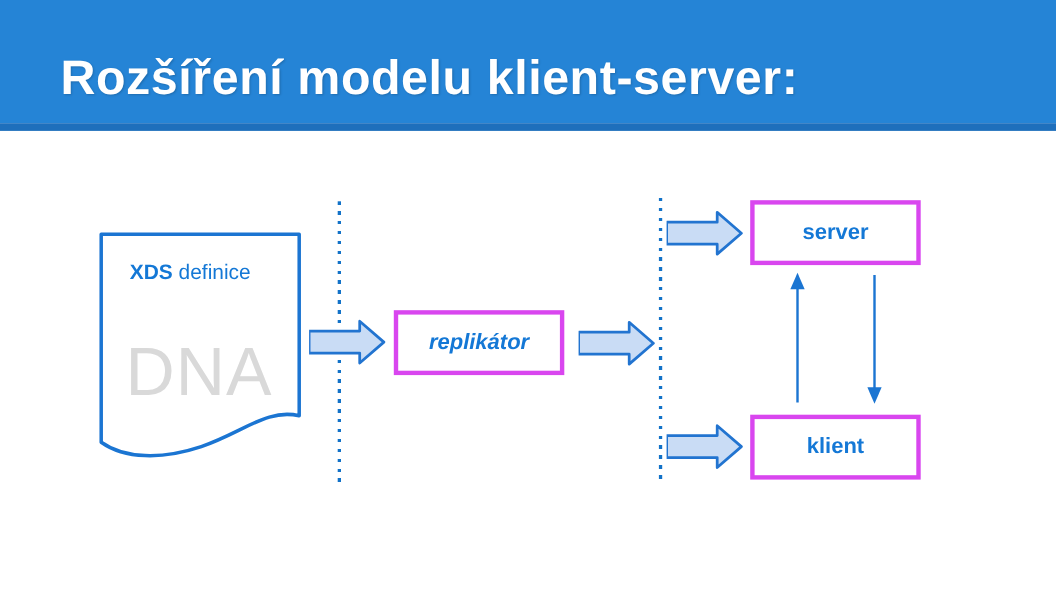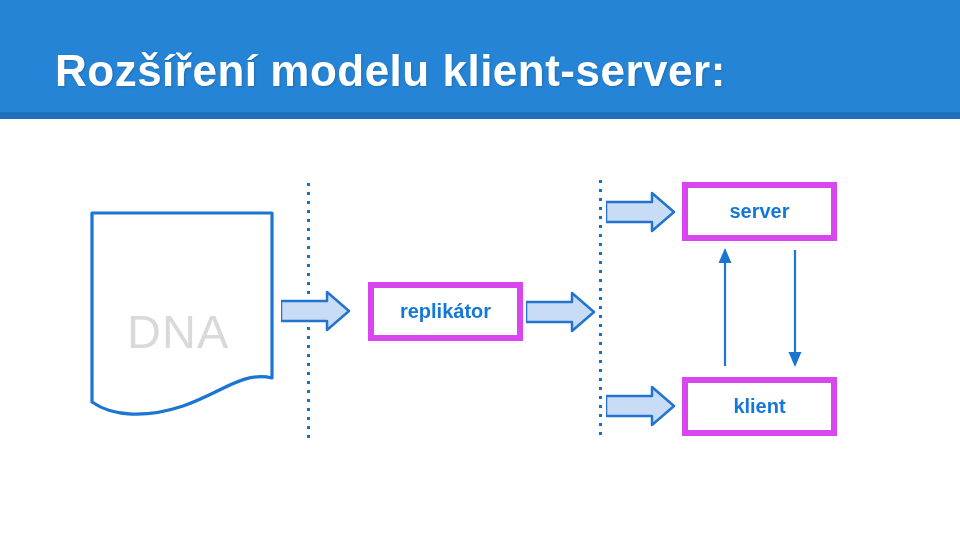--- a/index.html
+++ b/index.html
@@ -28,41 +28,41 @@
   }
 
   
   .doc-shape { position: absolute; left: 85px; top: 205px; width: 200px; height: 222px; }
   .doc-text {
     position: absolute; left: 118px; top: 236px;
     color: #1478d6; font-size: 19px; line-height: 26px; font-weight: normal;
   }
   .doc-text b { font-weight: bold; }
   .doc-watermark {
-    position: absolute; left: 127px; top: 308px;
-    color: #d9d9d9; font-size: 47px; line-height: 1; font-weight: normal;
+    position: absolute; left: 114px; top: 308px;
+    color: #d9d9d9; font-size: 62px; line-height: 1; font-weight: normal;
     letter-spacing: 1px;
   }
 
   
   .dotted {
     position: absolute; width: 3px;
     background-image: repeating-linear-gradient(to bottom, #1272c8 0px, #1272c8 3px, transparent 3px, transparent 9px);
   }
   .dotted-left  { left: 307px; top: 183px; height: 260px; }
   .dotted-right { left: 599px; top: 180px; height: 256px; }
 
   
   .node-box {
     position: absolute; width: 155px; height: 59px;
-    background: #ffffff; border: 6px solid #d946ef;
+    background: #ffffff; border: 4px solid #d946ef;
     display: flex; align-items: center; justify-content: center;
     color: #1478d6; font-size: 20px; font-weight: bold;
   }
-  .box-replicator { left: 368px; top: 282px; }
+  .box-replicator { left: 358px; top: 282px; font-style: italic; }
   .box-server     { left: 682px; top: 182px; }
   .box-client     { left: 682px; top: 377px; justify-content: center; }
 
   
   .block-arrow { position: absolute; width: 70px; height: 44px; }
   .arrow-1 { left: 281px; top: 289px; }
   .arrow-2 { left: 526px; top: 290px; }
   .arrow-3 { left: 606px; top: 190px; }
   .arrow-4 { left: 606px; top: 384px; }
 
@@ -76,20 +76,21 @@
 
   <div class="header">
     <h1 class="title">Rozšíření modelu klient-server:</h1>
   </div>
   <div class="header-strip"></div>
 
   <svg class="doc-shape" viewBox="0 0 200 222" xmlns="http://www.w3.org/2000/svg">
     <path d="M 7 8 L 187 8 L 187 173 C 158 166 136 188 98 201 C 62 213 28 212 7 197 Z" fill="#ffffff" stroke="#1b75d2" stroke-width="3.2" stroke-linejoin="round"></path>
   </svg>
   <div class="doc-text">
+    <div><b>XDS</b><span> definice</span></div>
   </div>
   <div class="doc-watermark">DNA</div>
 
   <div class="dotted dotted-left"></div>
   <div class="dotted dotted-right"></div>
 
   <svg class="block-arrow arrow-1" viewBox="0 0 70 44" xmlns="http://www.w3.org/2000/svg">
     <path d="M0 12 H46 V3 L68 22 L46 41 V32 H0 Z" fill="#c9dcf5" stroke="#2274d0" stroke-width="2.5" stroke-linejoin="round"></path>
   </svg>
   <svg class="block-arrow arrow-2" viewBox="0 0 70 44" xmlns="http://www.w3.org/2000/svg">

